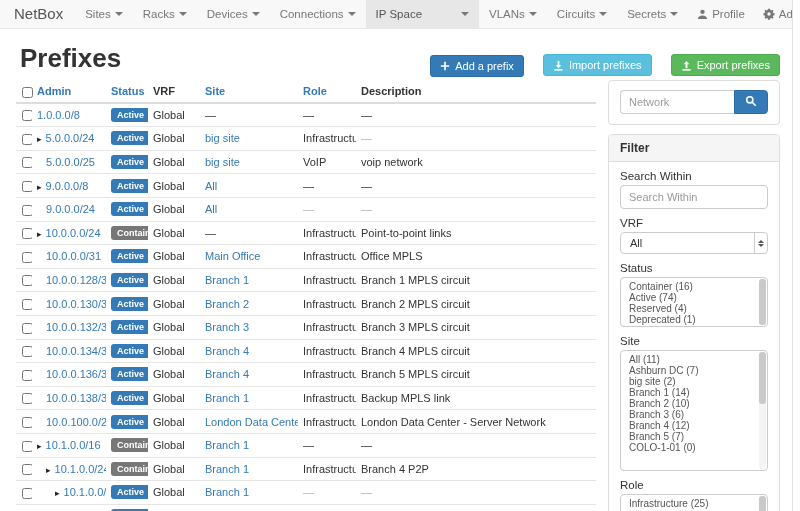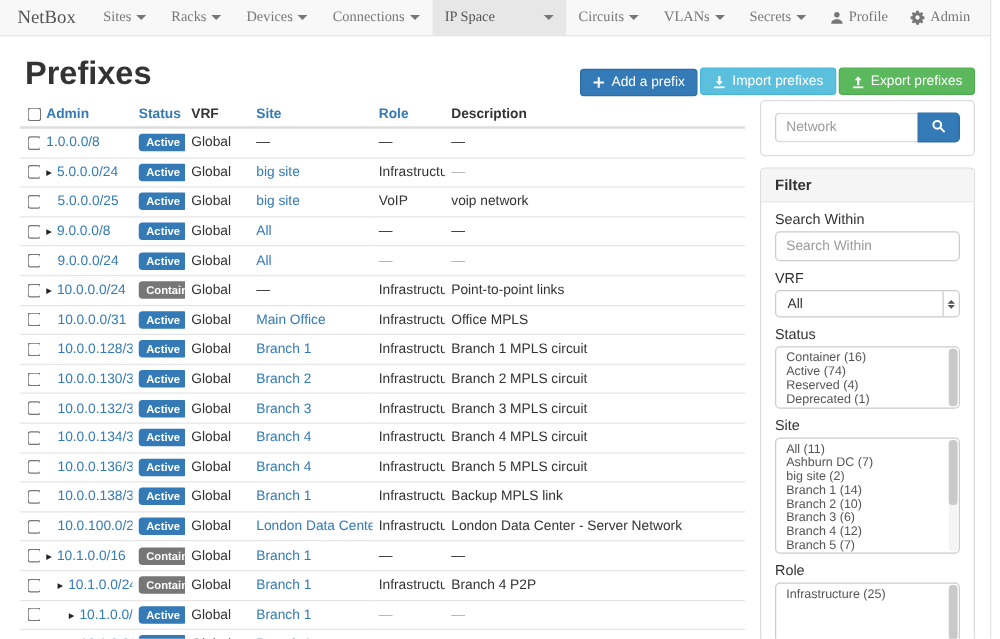--- a/index.html
+++ b/index.html
@@ -6,21 +6,21 @@
   html,body { margin:0; padding:0; }
   body {
     width:800px; height:511px; overflow:hidden;
     background:#fff; color:#333;
     font-family:"Liberation Sans", sans-serif; font-size:12px;
     position:relative;
   }
   
   .navbar {
     height:29px; background:#f8f8f8; border-bottom:1px solid #e7e7e7;
-    display:flex; align-items:stretch; white-space:nowrap;font-family:Liberation Serif, serif;
+    display:flex; align-items:stretch; white-space:nowrap;
   }
   .brand { font-size:15px; color:#555; padding:0 12px 0 14px; line-height:28px; cursor:pointer; }
   .nav-left { display:flex; }
   .nav-item {
     font-size:11.5px; color:#777; padding:0 10px; line-height:28px; cursor:pointer;
     display:flex; align-items:center;
   }
   .nav-item.active { background:#e7e7e7; color:#555;gap:35px; }
   .caret {
     display:inline-block; width:0; height:0; margin-left:4px;
@@ -28,21 +28,21 @@
   }
   .nav-right { display:flex; margin-left:auto; padding-right:14px; }
   .nav-user-item { font-size:11.5px; color:#777; padding:0 9px; line-height:28px; cursor:pointer; display:flex; align-items:center; }
   .nav-user-item .nicon { display:inline-flex; margin-right:4px; align-items:center; }
   
   .content { position:relative; padding:0 20px 0 16px; }
   .page-header h1 { font-size:26px; font-weight:700; color:#333; margin:14px 0 6px 4px; }
   .header-buttons { position:absolute; top:11px; right:20px; }
   .hbtn {
     display:inline-flex; align-items:center; font-size:11px; color:#fff;
-    padding:4px 9px; border-radius:3px; border:1px solid transparent; margin-left:2px;
+    padding:4px 9px; border-radius:3px; border:1px solid transparent; margin-left:19px;
     cursor:pointer; font-family:inherit;
   }
   .hbtn .bicon { display:inline-flex; margin-right:5px; align-items:center; font-weight:bold; }
   
   .main-row { display:flex; align-items:flex-start; }
   .table-wrap { flex:1; min-width:0; }
   table { width:100%; border-collapse:collapse; table-layout:fixed; }
   th { text-align:left; font-size:11px; padding:5px 5px 4px 5px; border-bottom:2px solid #ddd; color:#333; }
   th.sortable { color:#337ab7; cursor:pointer; }
   td { font-size:11px; padding:4.3px 5px; border-bottom:1px solid #e5e5e5; color:#333; overflow:hidden; white-space:nowrap; }
@@ -88,21 +88,21 @@
   .tri-up { width:0; height:0; border-bottom:3px solid #555; border-left:3px solid transparent; border-right:3px solid transparent; }
   .tri-dn { width:0; height:0; border-top:3px solid #555; border-left:3px solid transparent; border-right:3px solid transparent; }
   .listbox {
     border:1px solid #ccc; border-radius:4px; position:relative; overflow:hidden;
     padding:3px 12px 0 8px; background:#fff;
   }
   .listbox .option { font-size:10px; line-height:11px; color:#555; cursor:pointer; white-space:nowrap; }
   .lb-track { position:absolute; top:1px; bottom:1px; right:1px; width:7px; background:#f4f4f4; border-radius:3px; }
   .lb-thumb { position:absolute; right:1px; width:7px; background:#c9c9c9; border-radius:3px; }
   .lb-status { height:50px; }
-  .lb-site { height:93px; }
+  .lb-site { height:121px; }
   .lb-role { height:70px; }
   
   .page-scrollbar { position:absolute; top:0; right:0; width:8px; height:511px; background:#fff; border-left:1px solid #e2e2e2; }
 </style>
 </head>
 <body>
 
 <nav class="navbar">
   <div class="brand">NetBox</div>
   <div class="nav-left" id="nav-left">
@@ -120,25 +120,25 @@
       </div>
       <div class="nav-item">
         <span>Connections</span>
         <span class="caret"></span>
       </div>
       <div class="nav-item active">
         <span>IP Space</span>
         <span class="caret"></span>
       </div>
       <div class="nav-item">
+        <span>VLANs</span>
+        <span class="caret"></span>
+      </div>
+      <div class="nav-item">
         <span>Circuits</span>
-        <span class="caret"></span>
-      </div>
-      <div class="nav-item">
-        <span>VLANs</span>
         <span class="caret"></span>
       </div>
       <div class="nav-item">
         <span>Secrets</span>
         <span class="caret"></span>
       </div>
     </div>
   <div class="nav-right" id="nav-right">
       <div class="nav-user-item">
         <span class="nicon">

